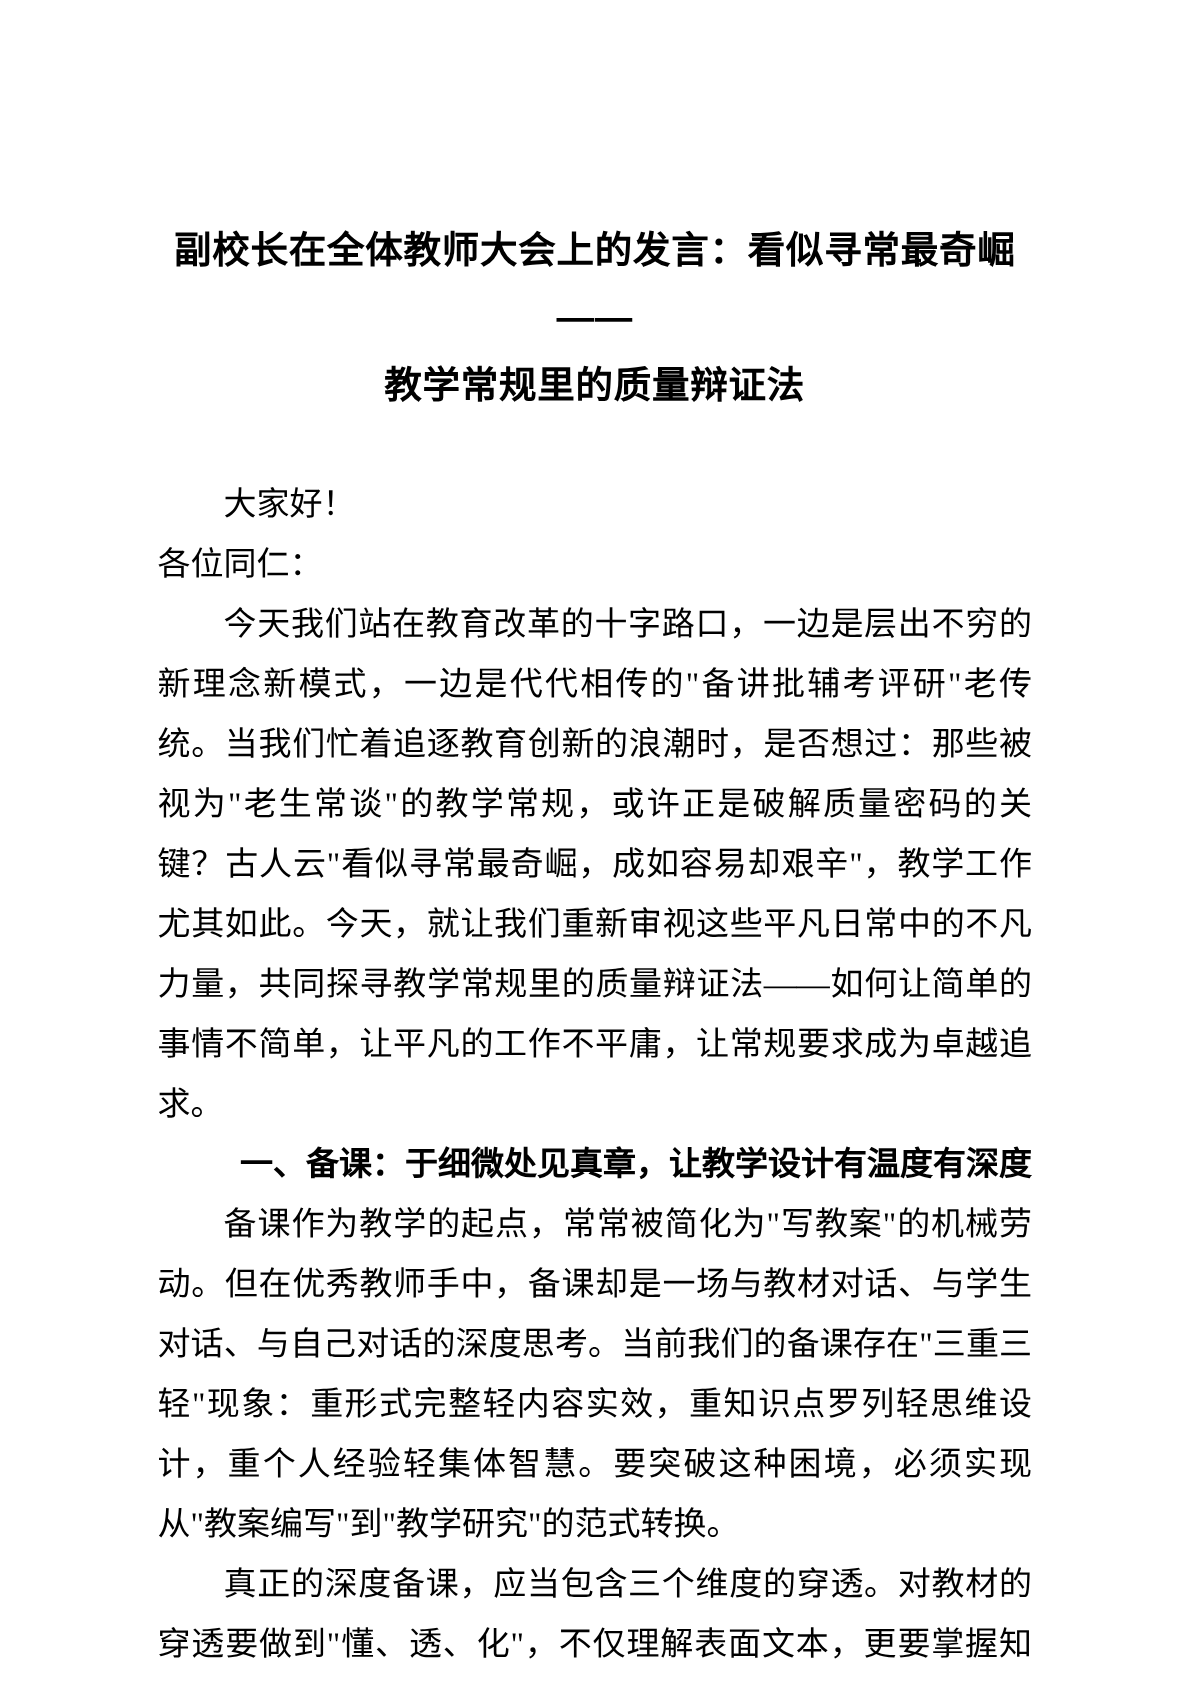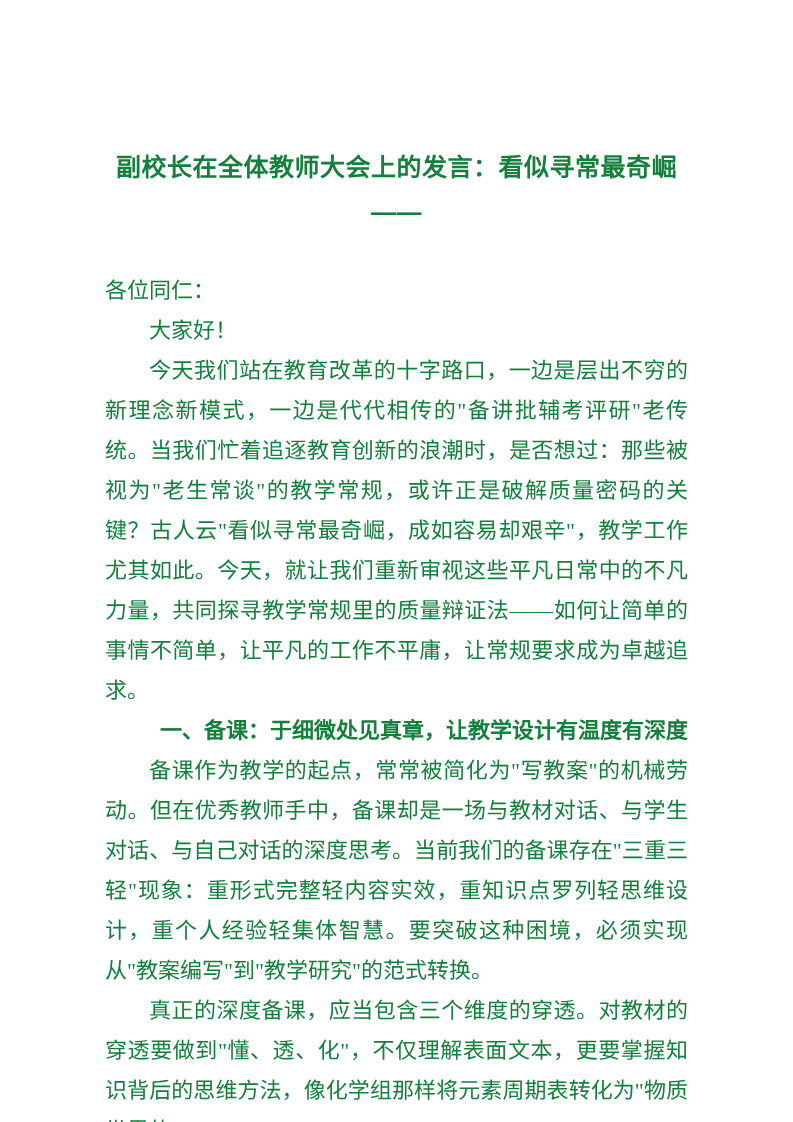--- a/index.html
+++ b/index.html
@@ -12,21 +12,21 @@
     width: 793px;
     height: 1122px;
     overflow: hidden;
   }
   .page {
     box-sizing: border-box;
     width: 793px;
     height: 1122px;
     padding: 145px 105px 0 105px;
     background: #ffffff;
-    color: #15803d;
+    color: #000000;
     font-family: "Liberation Serif", "DejaVu Serif", serif;
   }
   .doc-title {
     margin: 0 0 36px 0;
     font-family: "Liberation Sans", "DejaVu Sans", sans-serif;
     font-size: 25px;
     font-weight: bold;
     line-height: 45px;
     text-align: center;
     letter-spacing: 0.5px;
@@ -50,25 +50,26 @@
     text-align: right;
   }
 </style>
 </head>
 <body>
 
 <div class="page">
 
   <h1 class="doc-title">
     <span class="title-line">副校长在全体教师大会上的发言：看似寻常最奇崛——</span>
+    <span class="title-line">教学常规里的质量辩证法</span>
   </h1>
 
+  <p class="para">大家好！</p>
+
   <p class="para no-indent">各位同仁：</p>
-
-  <p class="para">大家好！</p>
 
   <p class="para">今天我们站在教育改革的十字路口，一边是层出不穷的新理念新模式，一边是代代相传的"备讲批辅考评研"老传统。当我们忙着追逐教育创新的浪潮时，是否想过：那些被视为"老生常谈"的教学常规，或许正是破解质量密码的关键？古人云"看似寻常最奇崛，成如容易却艰辛"，教学工作尤其如此。今天，就让我们重新审视这些平凡日常中的不凡力量，共同探寻教学常规里的质量辩证法——如何让简单的事情不简单，让平凡的工作不平庸，让常规要求成为卓越追求。</p>
 
   <p class="para heading">一、备课：于细微处见真章，让教学设计有温度有深度</p>
 
   <p class="para">备课作为教学的起点，常常被简化为"写教案"的机械劳动。但在优秀教师手中，备课却是一场与教材对话、与学生对话、与自己对话的深度思考。当前我们的备课存在"三重三轻"现象：重形式完整轻内容实效，重知识点罗列轻思维设计，重个人经验轻集体智慧。要突破这种困境，必须实现从"教案编写"到"教学研究"的范式转换。</p>
 
   <p class="para">真正的深度备课，应当包含三个维度的穿透。对教材的穿透要做到"懂、透、化"，不仅理解表面文本，更要掌握知识背后的思维方法，像化学组那样将元素周期表转化为"物质世界的</p>
 
 </div>

